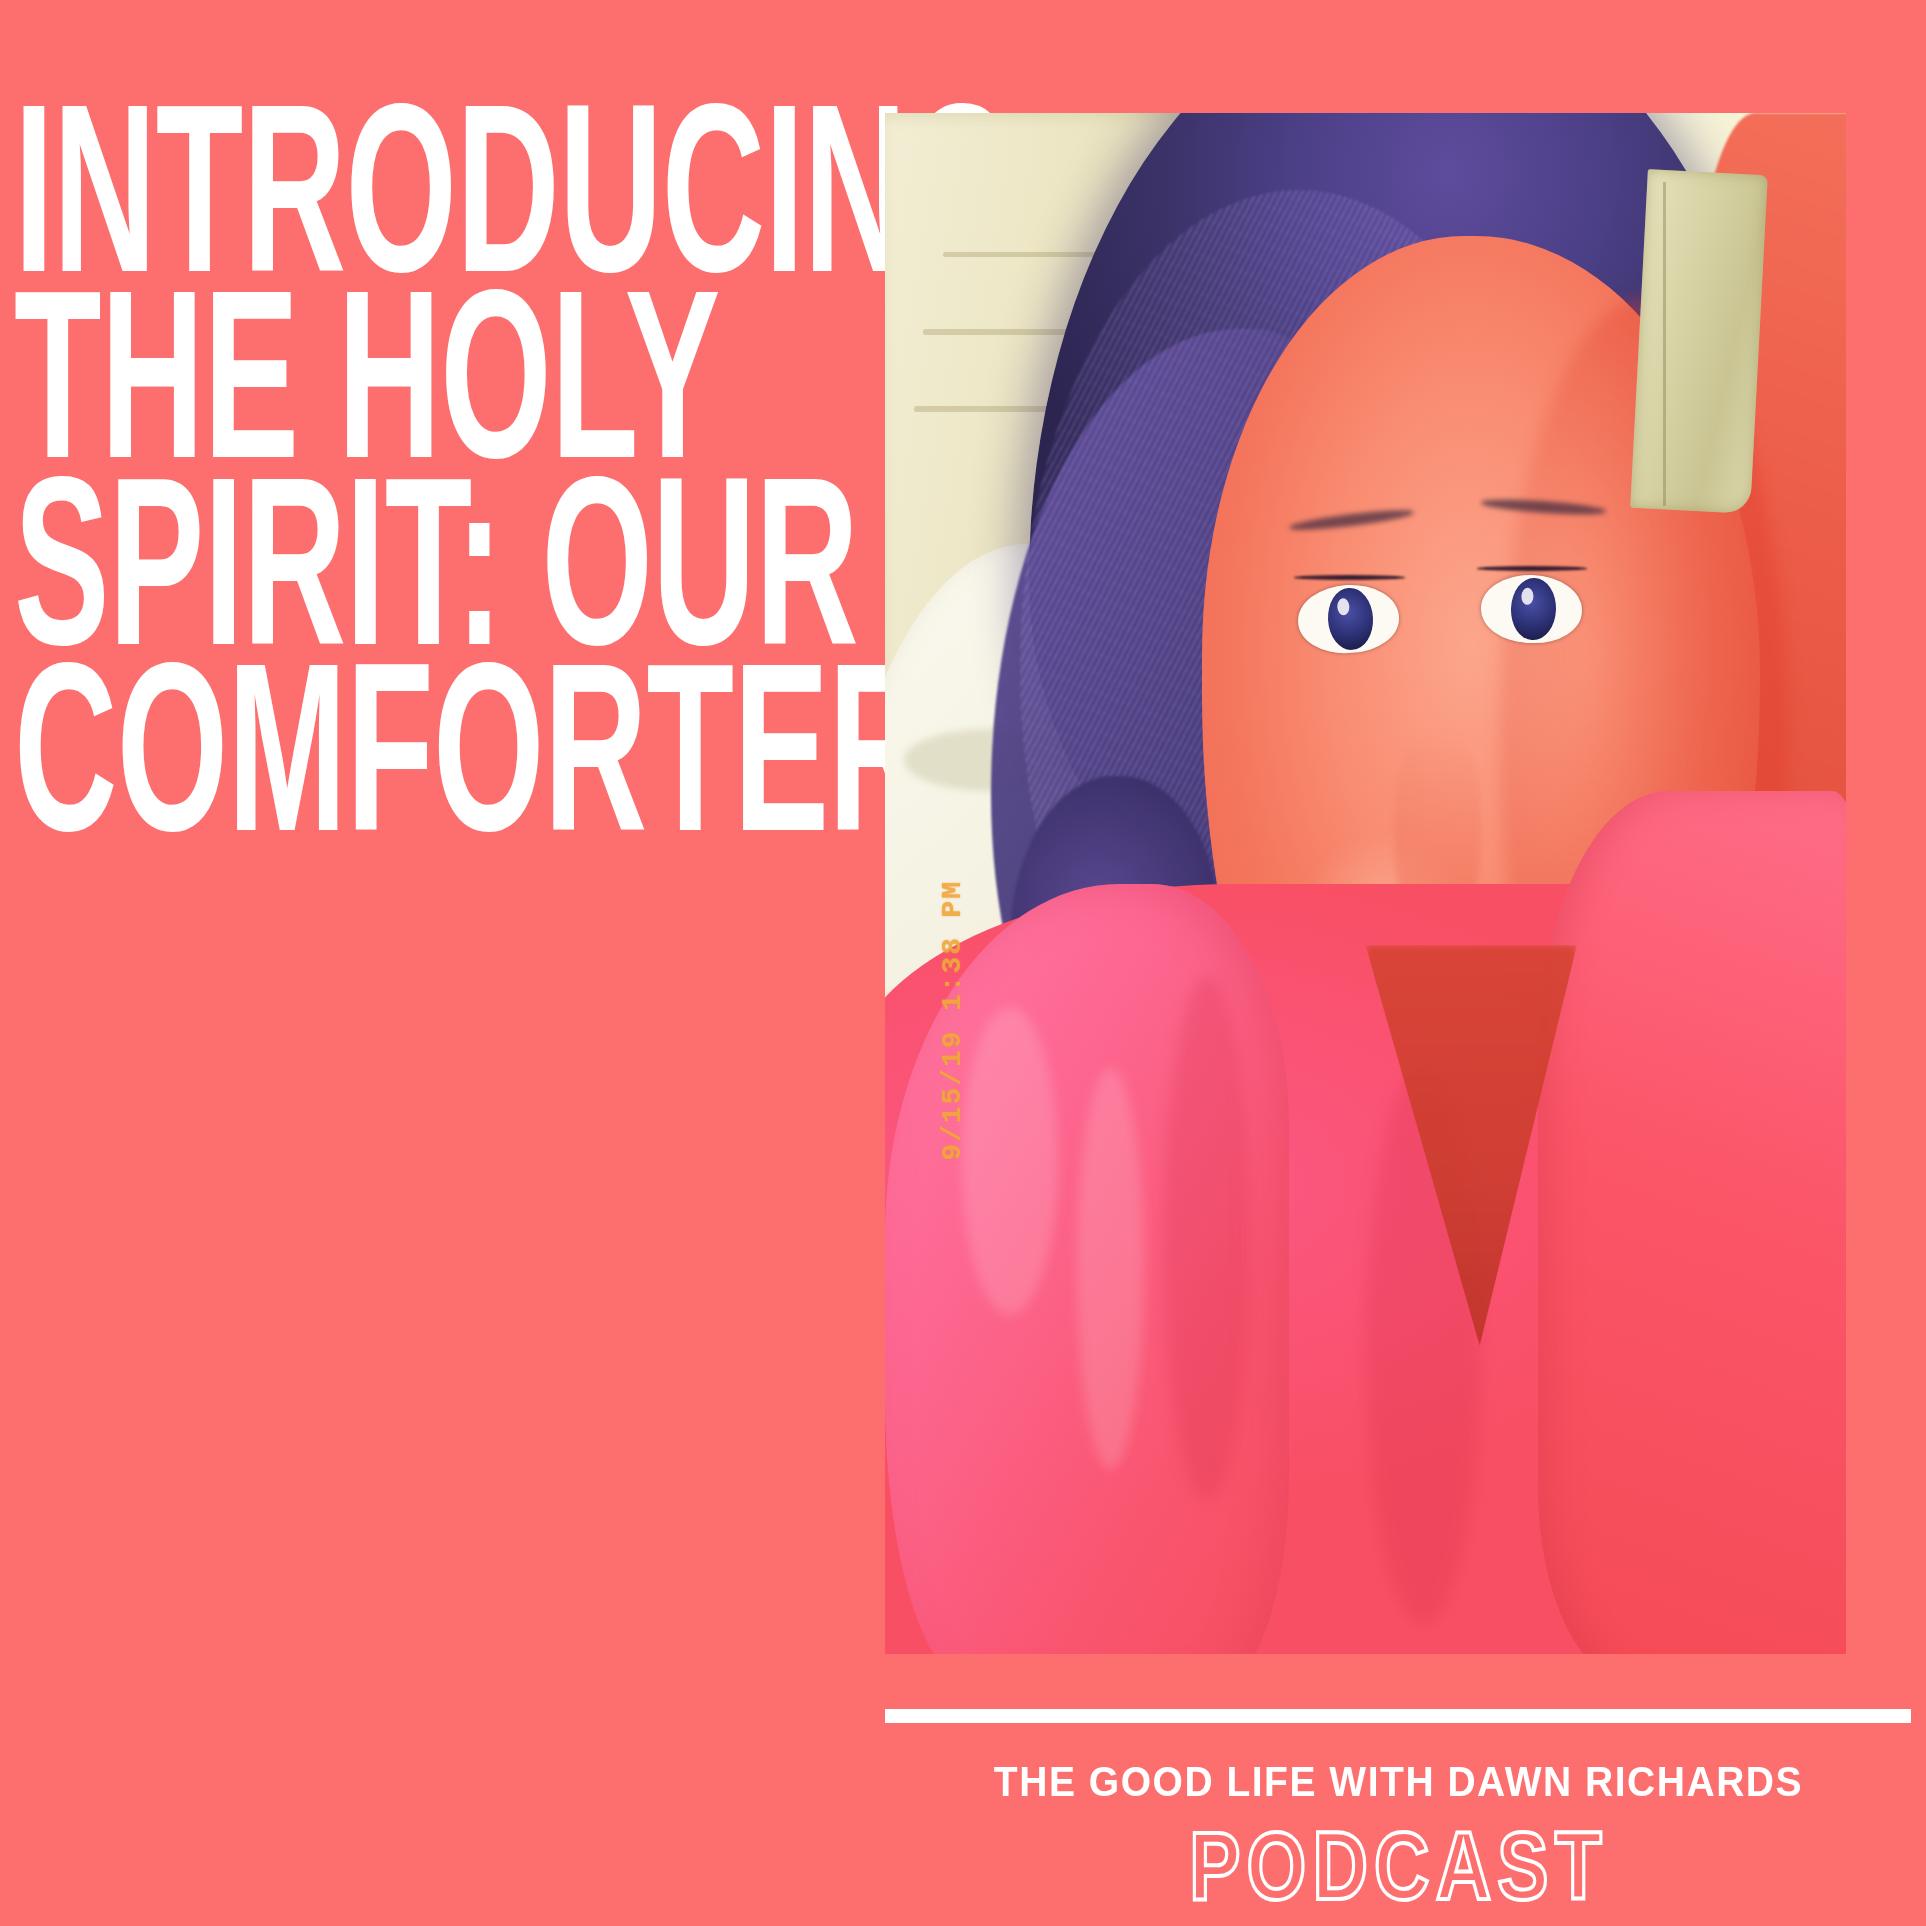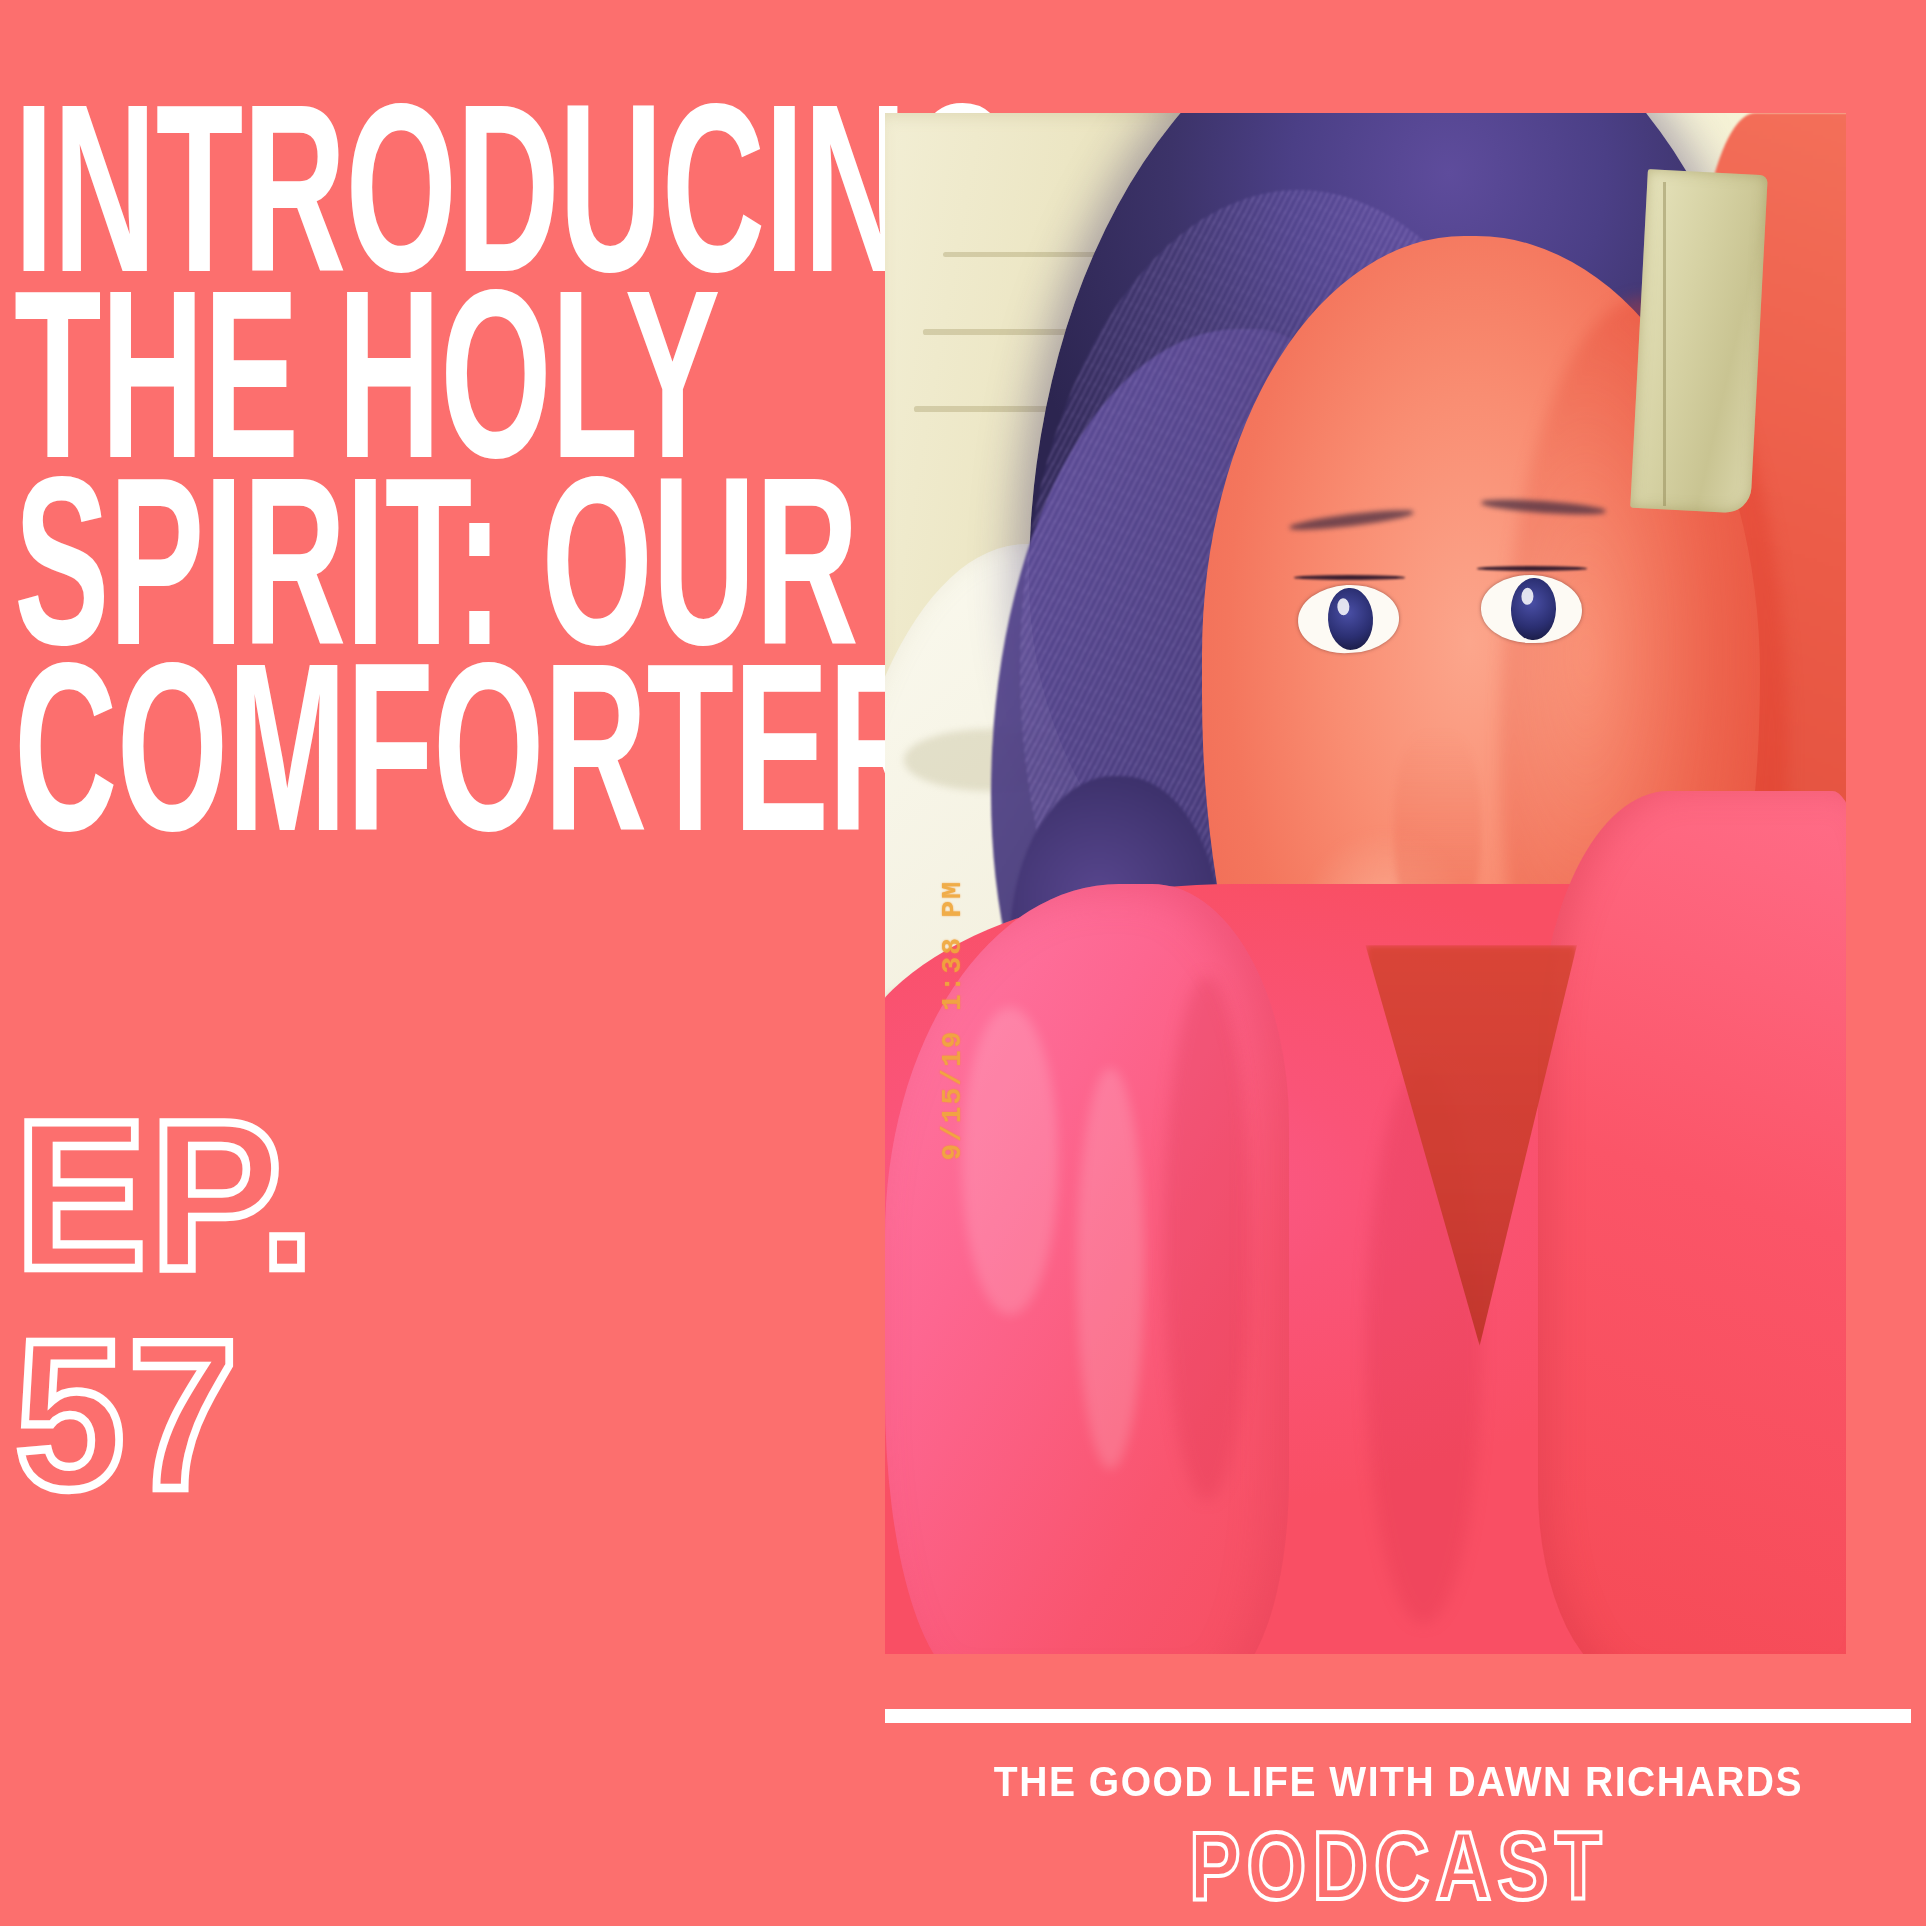--- a/index.html
+++ b/index.html
@@ -413,24 +413,20 @@
 
 <div id="cover">
 
   <div id="title-block">
     <span class="title-line l1">INTRODUCING</span>
     <span class="title-line l2">THE HOLY</span>
     <span class="title-line l3">SPIRIT: OUR</span>
     <span class="title-line l4">COMFORTER</span>
   </div>
 
-  <div id="episode-block">
-    <span class="ep-line">EP.</span>
-    <span class="ep-line">57</span>
-  </div>
 
   <div id="photo-frame">
     <div id="photo-inner">
 
       <div class="bg-wall"></div>
 
       <div class="bg-headboard"></div>
       <div class="headboard-slat" style="left:6%; top:9%;  width:24%;"></div>
       <div class="headboard-slat" style="left:4%; top:14%; width:26%;"></div>
       <div class="headboard-slat" style="left:3%; top:19%; width:25%;"></div>

